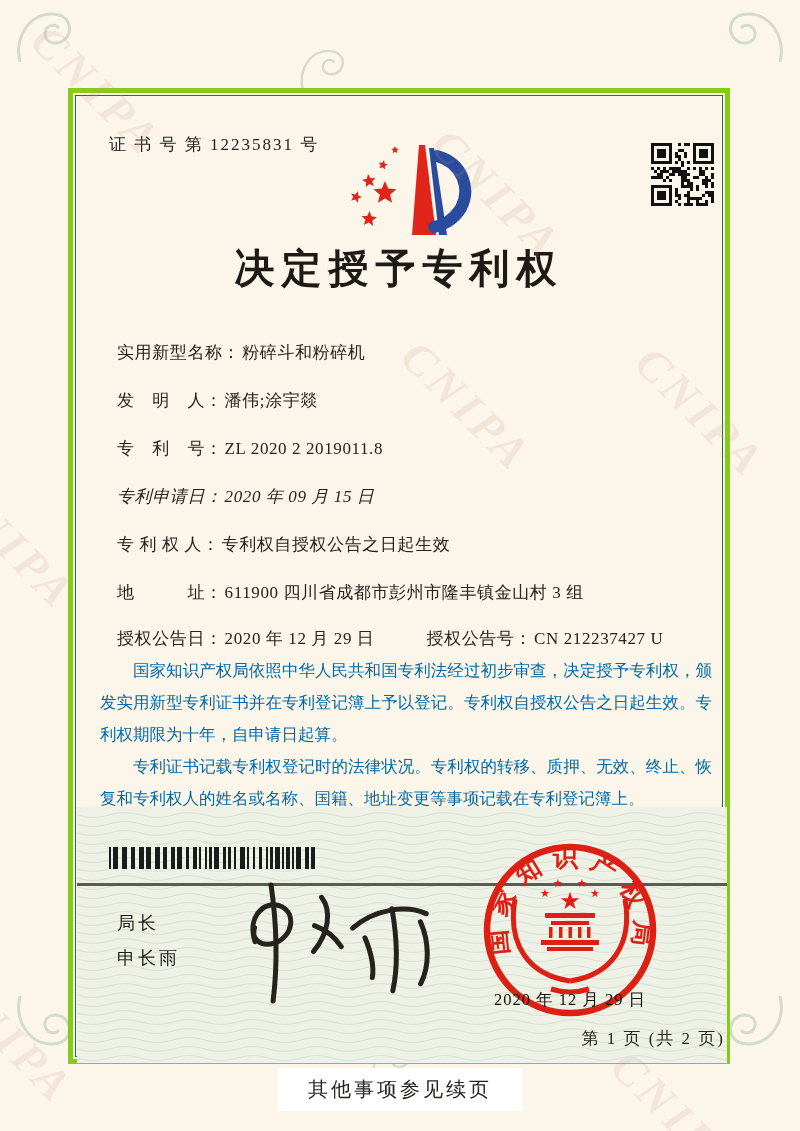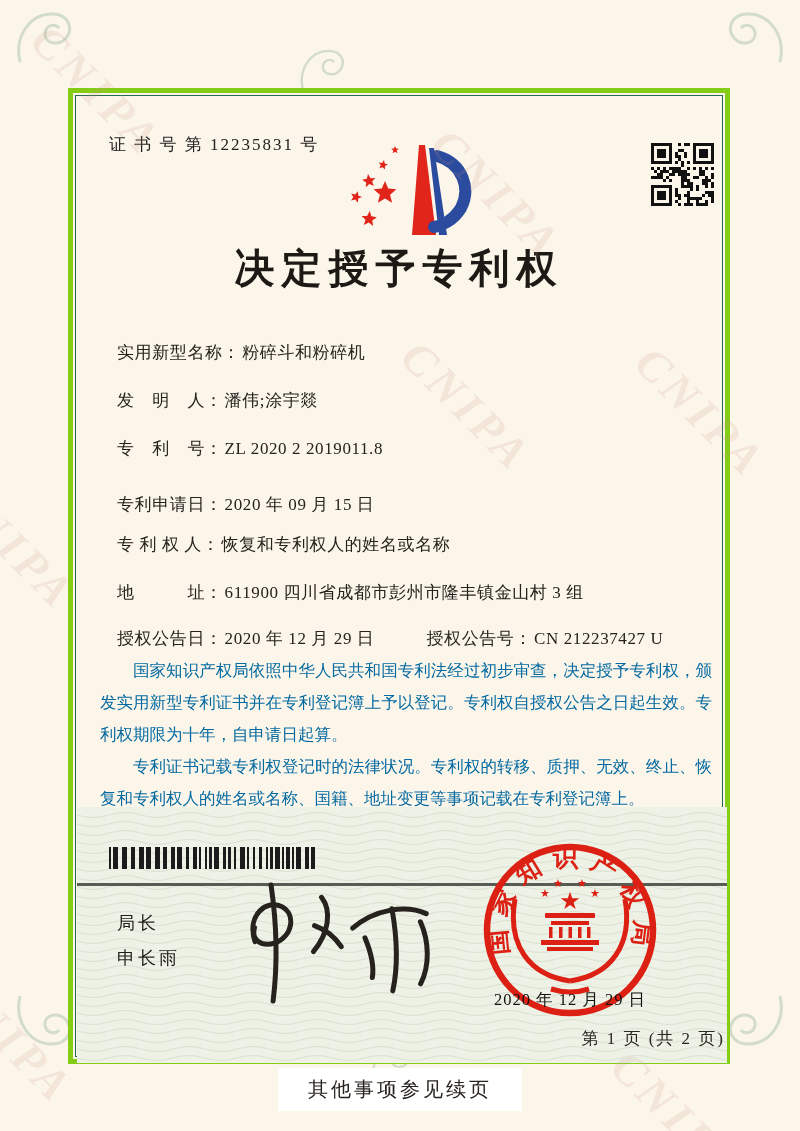--- a/index.html
+++ b/index.html
@@ -340,25 +340,25 @@
 
     <div class="row" style="top:248px;">
       <span class="lbl">实用新型名称：</span><span class="val">粉碎斗和粉碎机</span>
     </div>
     <div class="row" style="top:296px;">
       <span class="lbl">发　明　人：</span><span class="val">潘伟;涂宇燚</span>
     </div>
     <div class="row" style="top:344px;">
       <span class="lbl">专　利　号：</span><span class="val">ZL 2020 2 2019011.8</span>
     </div>
-    <div class="row" style="top:400px;">
+    <div class="row" style="top:392px;font-style:italic;">
       <span class="lbl">专利申请日：</span><span class="val">2020 年 09 月 15 日</span>
     </div>
     <div class="row" style="top:440px;">
-      <span class="lbl">专 利 权 人：</span><span class="val">恢复和专利权人的姓名或名称</span>
+      <span class="lbl">专 利 权 人：</span><span class="val">专利权自授权公告之日起生效</span>
     </div>
     <div class="row" style="top:488px;">
       <span class="lbl">地　　　址：</span><span class="val">611900 四川省成都市彭州市隆丰镇金山村 3 组</span>
     </div>
     <div class="row" style="top:534px;">
       <span class="lbl">授权公告日：</span><span class="val">2020 年 12 月 29 日</span><span class="lbl pair2">授权公告号：</span><span class="val">CN 212237427 U</span>
     </div>
 
     <div class="bodytext">
       <p>国家知识产权局依照中华人民共和国专利法经过初步审查，决定授予专利权，颁发实用新型专利证书并在专利登记簿上予以登记。专利权自授权公告之日起生效。专利权期限为十年，自申请日起算。</p>

